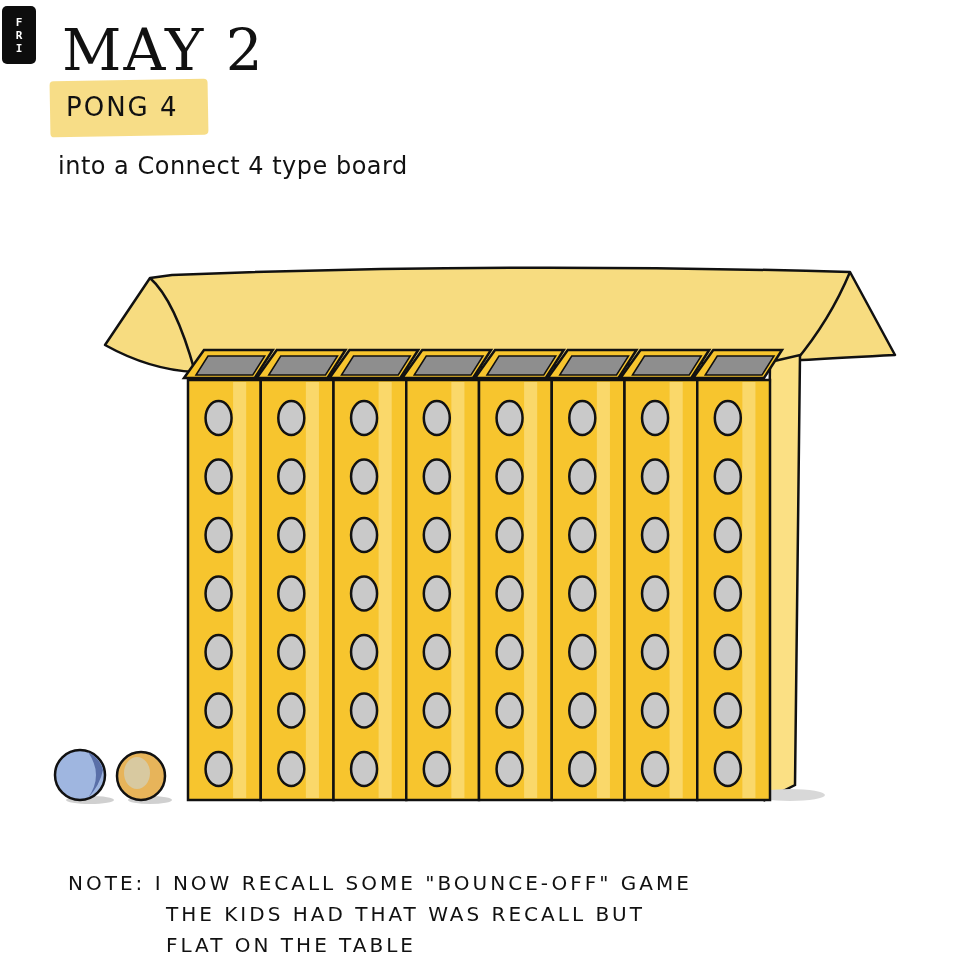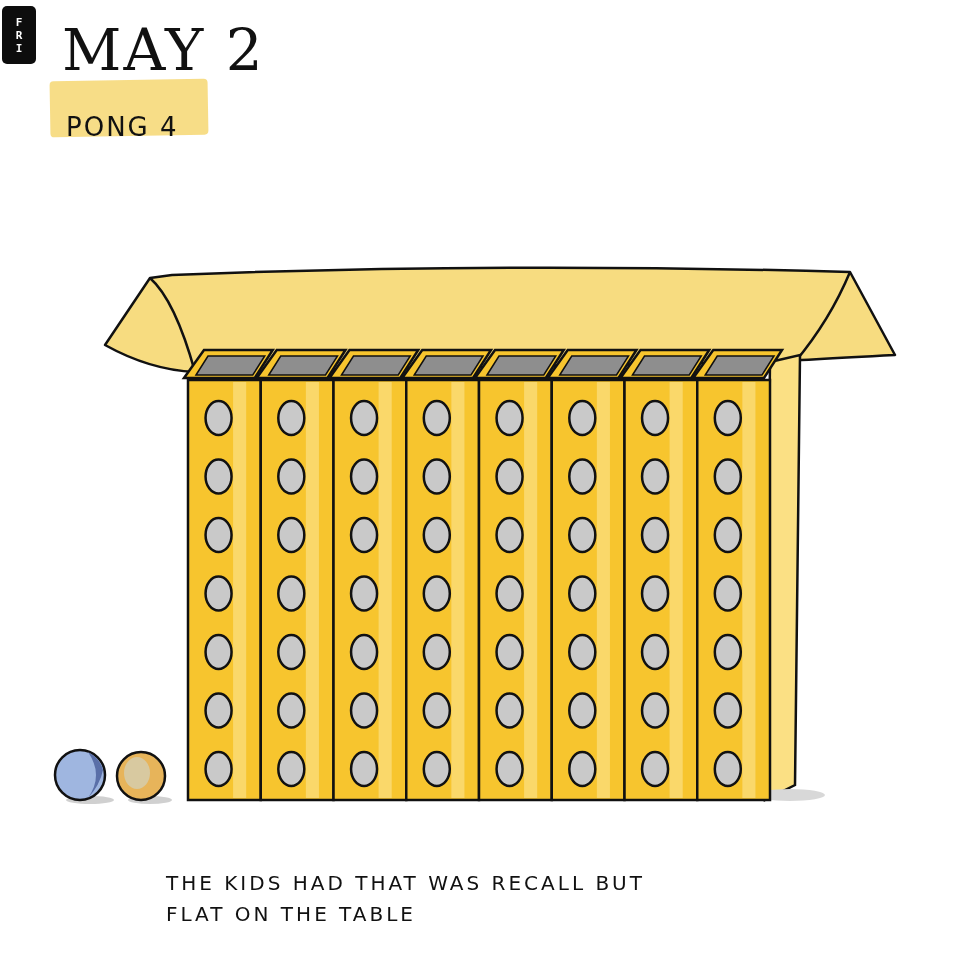--- a/index.html
+++ b/index.html
@@ -8,21 +8,21 @@
     .day-badge { position:absolute; left:2px; top:6px; width:34px; height:58px;
                  background:#0d0d0d; border-radius:5px; color:#fff;
                  display:flex; flex-direction:column; align-items:center; justify-content:center;
                  font-family:"DejaVu Sans Mono", monospace; font-size:11px; line-height:13px; font-weight:bold; }
     .day-badge span { display:block; }
     .title { position:absolute; left:62px; top:2px; font-family:"DejaVu Serif", serif;
              font-size:58px; letter-spacing:2px; line-height:72px; font-weight:normal;margin-top:12px; }
     .subtitle-hl { position:absolute; left:50px; top:80px; width:158px; height:56px;
                    background:#f6d97a; border-radius:4px; transform:rotate(-1deg); opacity:.9; }
     .subtitle { position:absolute; left:66px; top:92px; font-family:"DejaVu Sans", sans-serif;
-                font-size:26px; letter-spacing:2px;margin-top:20px; }
+                font-size:26px; letter-spacing:2px; }
     .desc { position:absolute; left:58px; top:150px; font-family:"DejaVu Sans", sans-serif;
             font-size:24px; line-height:32px; letter-spacing:0.5px; }
     .desc div { white-space:nowrap; }
     .note { position:absolute; left:68px; top:868px; font-family:"DejaVu Sans", sans-serif;
             font-size:20px; line-height:31px; letter-spacing:3px; }
     .note .row { white-space:nowrap; }
     .note .indent { padding-left:98px; }
     svg.board { position:absolute; left:0; top:0; }
   </style>
 </head>
@@ -31,20 +31,21 @@
 <div class="day-badge">
   <span>F</span>
   <span>R</span>
   <span>I</span>
 </div>
 <div class="title">MAY 2</div>
 <div class="subtitle-hl"></div>
 <div class="subtitle">PONG 4</div>
 
 <div class="desc">
+  <div>into a Connect 4 type board</div>
 </div>
 
 <svg class="board" width="960" height="954" xmlns="http://www.w3.org/2000/svg">
 
   <g stroke="#111" stroke-width="2.5" fill="#f7dc80" stroke-linejoin="round">
     <path d="M150,278 L172,275 Q500,262 850,272 L895,355 Q800,360 770,362 L195,372 Q150,370 105,345 Z"></path>
     <path d="M150,278 Q175,300 195,372" fill="none"></path>
     <path d="M850,272 Q830,320 795,362" fill="none"></path>
   </g>
 
@@ -159,15 +160,16 @@
 
   <ellipse cx="90" cy="800" rx="24" ry="4" fill="#d0d0d0"></ellipse>
   <ellipse cx="150" cy="800" rx="22" ry="4" fill="#d0d0d0"></ellipse>
   <circle cx="80" cy="775" r="25" fill="#9fb6e0" stroke="#111" stroke-width="2.5"></circle>
   <path d="M88,752 Q104,775 88,798 Q100,785 103,770 Q100,758 88,752 Z" fill="#5a6fa8"></path>
   <circle cx="141" cy="776" r="24" fill="#e7b45a" stroke="#111" stroke-width="2.5"></circle>
   <ellipse cx="137" cy="773" rx="13" ry="16" fill="#d8c9a0"></ellipse>
 </svg>
 
 <div class="note">
+  <div class="row">NOTE: I NOW RECALL SOME "BOUNCE-OFF" GAME</div>
   <div class="row indent">THE KIDS HAD THAT WAS RECALL BUT</div>
   <div class="row indent">FLAT ON THE TABLE</div>
 </div>
 
 </body></html>

